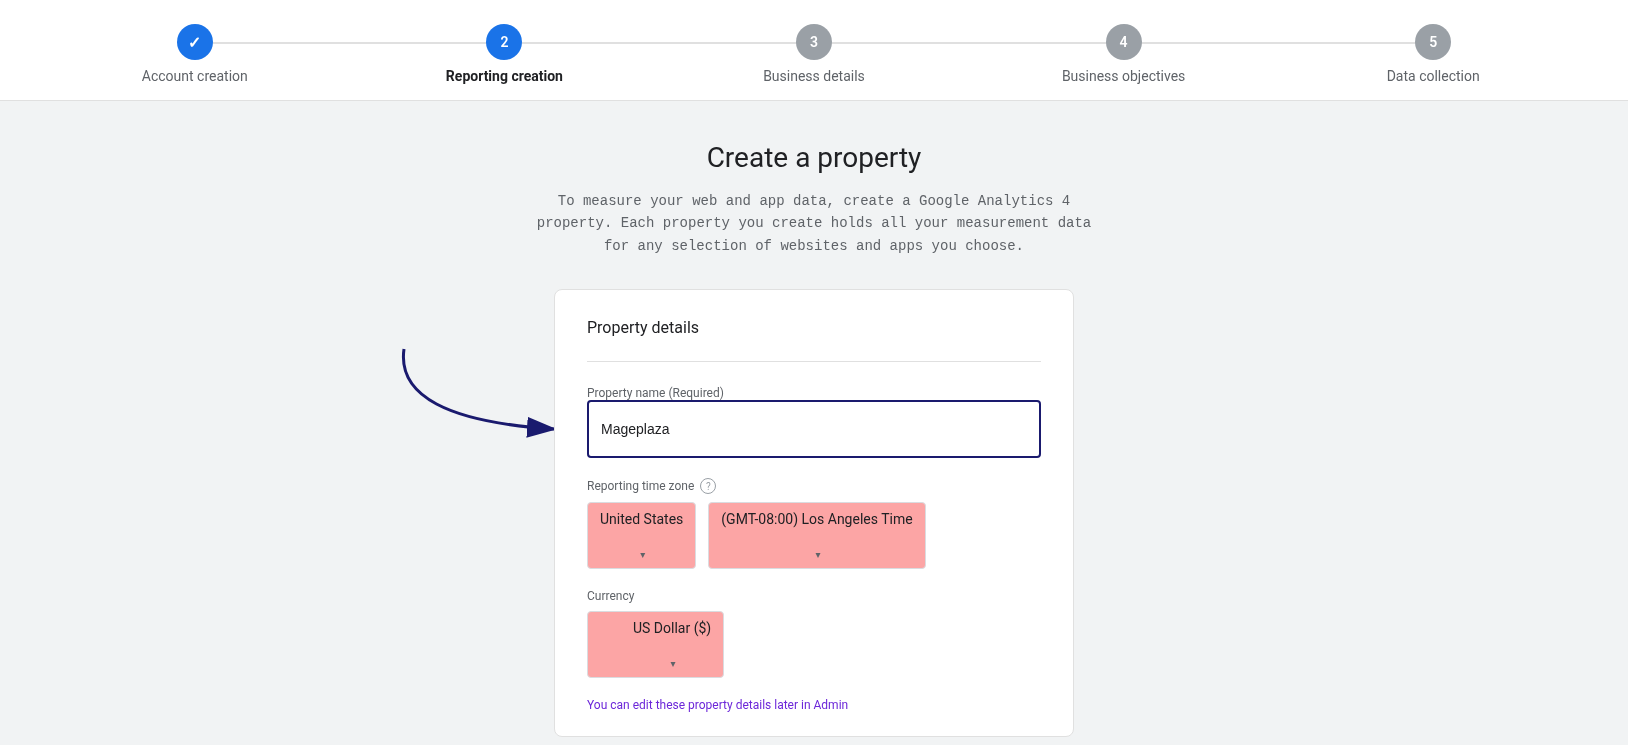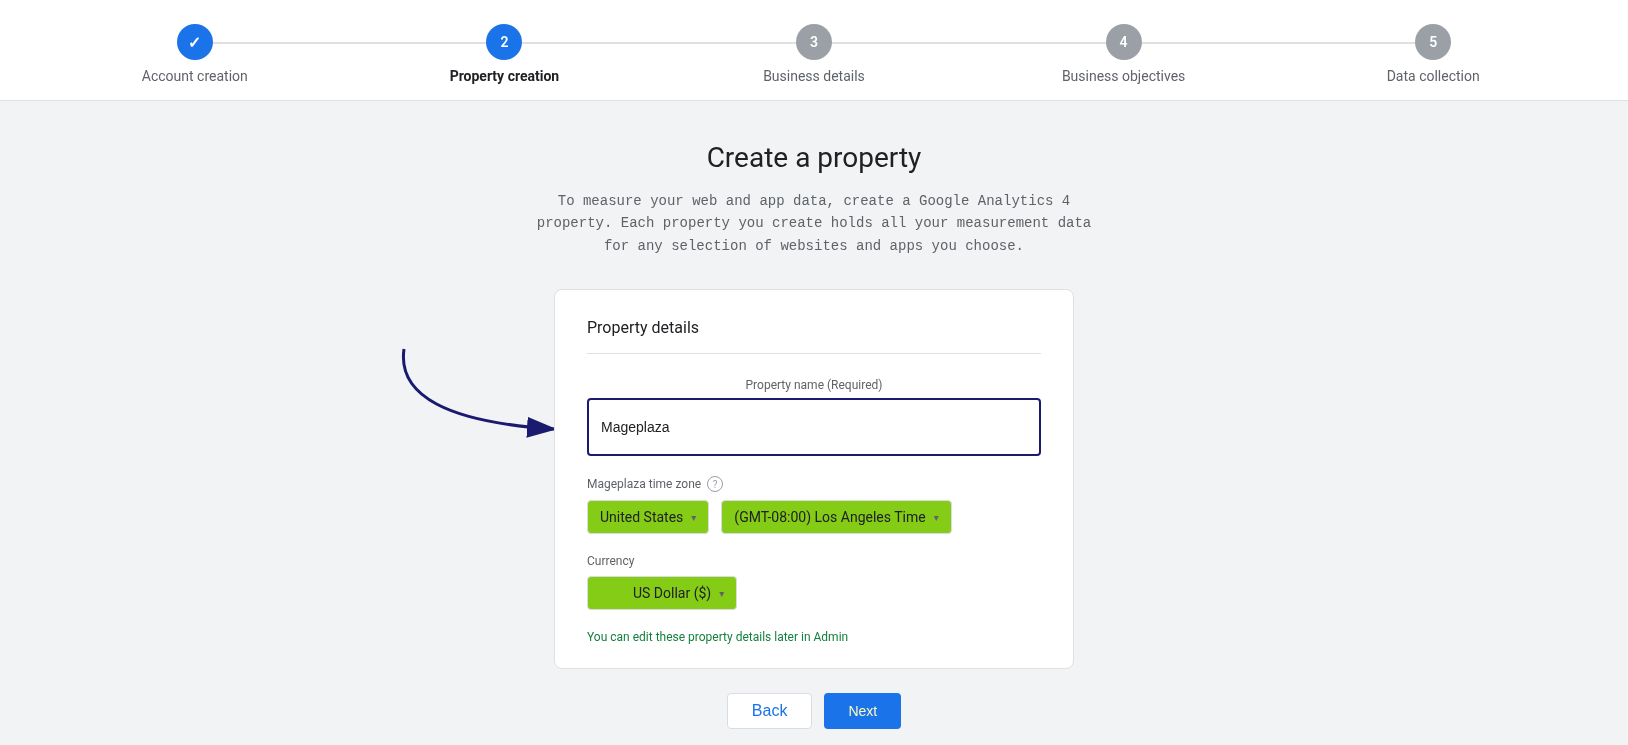--- a/index.html
+++ b/index.html
@@ -121,33 +121,31 @@
       width: 520px;
       padding: 28px 32px 24px;
       position: relative;
     }
 
     .card-title {
       font-size: 16px;
       color: #202124;
       margin-bottom: 24px;
       border-bottom: 1px solid #e0e0e0;
-      padding-bottom: 16px;
+      padding-bottom: 24px;
     }
 
     .field-group {
       margin-bottom: 20px;
     }
 
     .field-label {
       font-size: 12px;
       color: #5f6368;
-      margin-bottom: 6px;
       display: block;
-      text-align: center;
     }
 
     .text-input {
       width: 100%;
       height: 58px;
       border: 2px solid #1a1a6e;
       border-radius: 4px;
       padding: 0 12px;
       font-size: 14px;
       color: #202124;
@@ -186,38 +184,39 @@
 
     .dropdown-select {
       display: flex;
       align-items: center;
       border: 1px solid #dadce0;
       border-radius: 4px;
       padding: 8px 12px;
       font-size: 14px;
       color: #202124;
       cursor: pointer;
-      background: #84cc16;
-      gap: 6px;
+      background: #fca5a5;
+      gap: 22px;
       white-space: nowrap;
+      flex-direction: column;
     }
 
     .dropdown-select .chevron {
       font-size: 10px;
       color: #5f6368;
       margin-left: 2px;
     }
 
     .currency-row {
       margin-bottom: 20px;
     }
 
     .edit-note {
       font-size: 12px;
-      color: #15803d;
+      color: #6d28d9;
       margin-top: 20px;
     }
 
     
     .buttons-row {
       display: flex;
       gap: 12px;
       margin-top: 24px;
       align-items: center;
     }
@@ -274,21 +273,21 @@
     <div class="step-circle done">
       <span class="check-icon">✓</span>
     </div>
     <span class="step-label">Account creation</span>
   </div>
 
   <div class="step-item">
     <div class="step-circle active">
       <span>2</span>
     </div>
-    <span class="step-label active-label">Property creation</span>
+    <span class="step-label active-label">Reporting creation</span>
   </div>
 
   <div class="step-item">
     <div class="step-circle inactive">
       <span>3</span>
     </div>
     <span class="step-label">Business details</span>
   </div>
 
   <div class="step-item">
@@ -326,21 +325,21 @@
     <div class="card">
       <div class="card-title">Property details</div>
 
       <div class="field-group">
         <label class="field-label">Property name (Required)</label>
         <input type="text" class="text-input" value="Mageplaza" placeholder="My Business" style="">
       </div>
 
       <div class="field-group">
         <div class="section-label">
-          <span>Mageplaza time zone</span>
+          <span>Reporting time zone</span>
           <span class="help-icon">?</span>
         </div>
         <div class="dropdowns-row">
           <div class="dropdown-select">
             <span>United States</span>
             <span class="chevron">▾</span>
           </div>
           <div class="dropdown-select">
             <span>(GMT-08:00) Los Angeles Time</span>
             <span class="chevron">▾</span>

